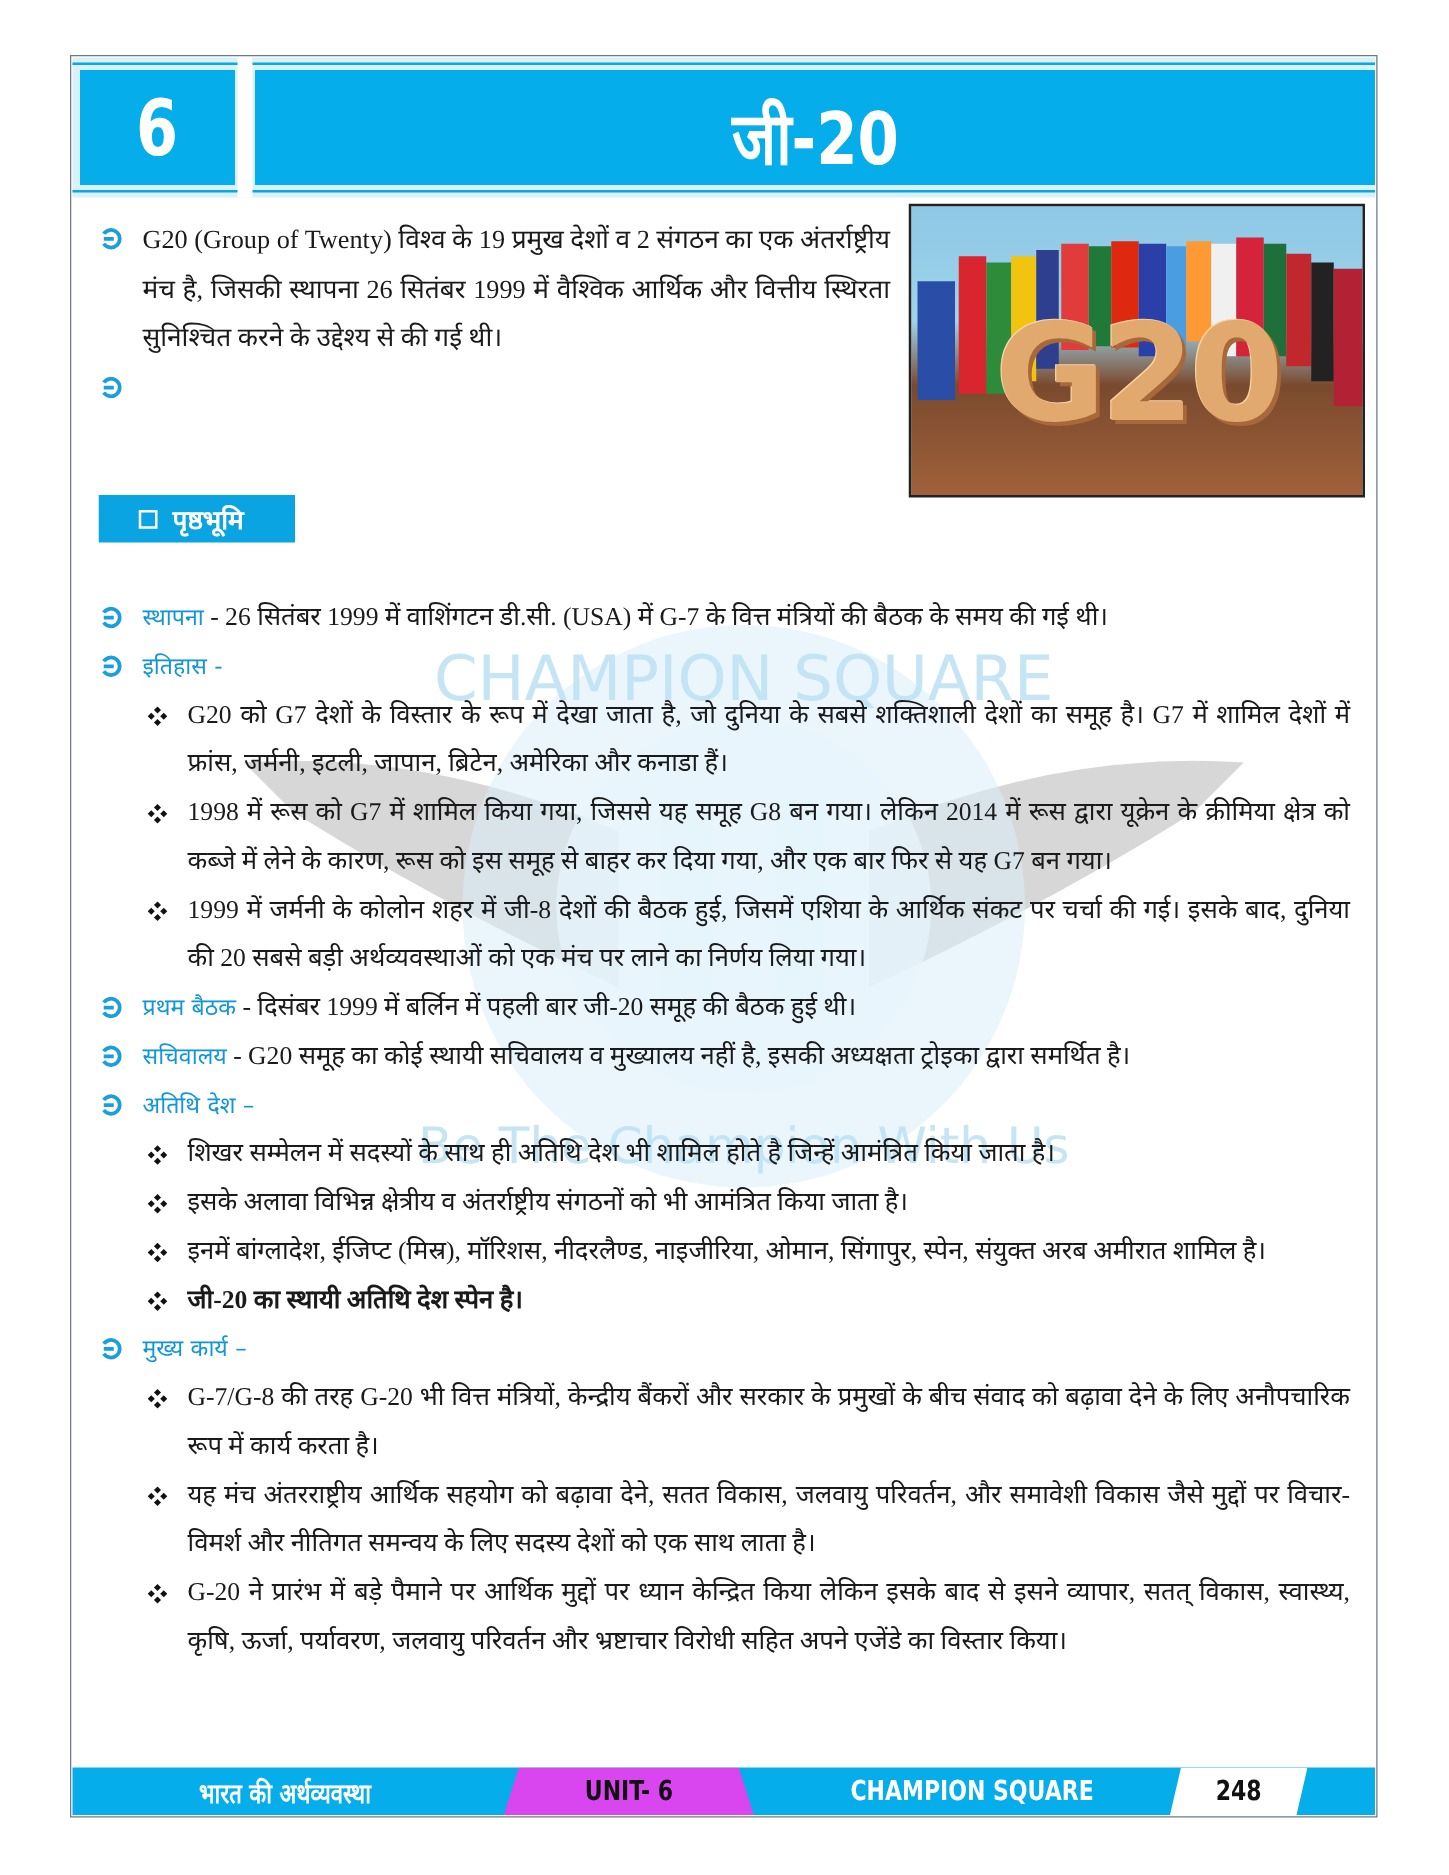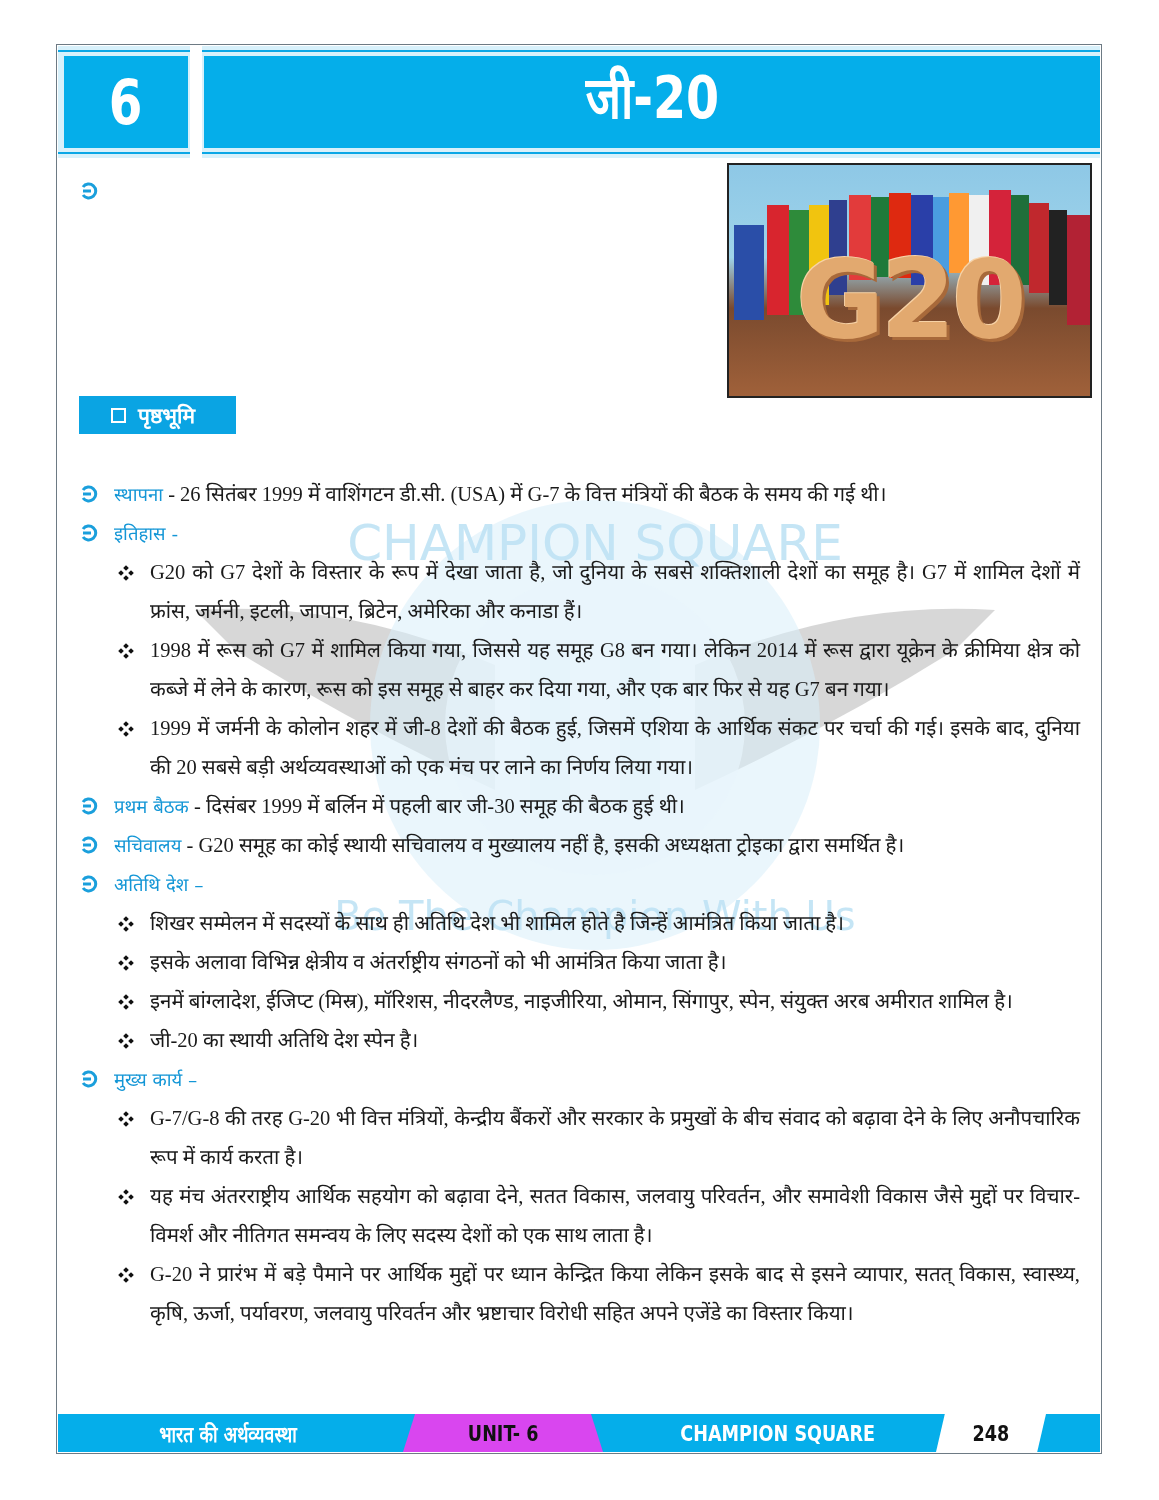--- a/index.html
+++ b/index.html
@@ -10,21 +10,21 @@
 
     
     .header { position: absolute; left: 58px; top: 46px; width: 1042px; height: 112px; background: #d8f1fb; }
     .header .line-top { position: absolute; left: 0; right: 0; top: 4px; height: 2px; background: #0aa7e6; }
     .header .line-bot { position: absolute; left: 0; right: 0; bottom: 4px; height: 2px; background: #0aa7e6; }
     .header .num-box { position: absolute; left: 6px; top: 10px; width: 124px; height: 92px; background: #05aeea;
                        display: flex; align-items: center; justify-content: center; }
     .header .num-box span { font-family: "DejaVu Sans", "Liberation Sans", sans-serif; font-weight: bold;
                             color: #fff; font-size: 62px; transform: scaleX(0.78); display: inline-block; }
     .header .title-box { position: absolute; left: 146px; top: 10px; right: 0; height: 92px; background: #05aeea;
-                         display: flex; align-items: flex-start; justify-content: center; }
+                         display: flex; align-items: flex-end; justify-content: center; }
     .header .title-box span { font-family: "DejaVu Sans", "Liberation Sans", sans-serif; font-weight: bold;
                               color: #fff; font-size: 58px; transform: scaleX(0.82); display: inline-block; }
     .header .divider { position: absolute; left: 132px; top: 0; width: 12px; bottom: 0; background: #ffffff; }
 
     
     .intro { position: absolute; left: 80px; top: 172px; width: 632px; font-size: 21px; line-height: 39.5px; }
     .bullet-row { position: relative; padding-left: 34px; text-align: justify; }
     .arrow-icon { position: absolute; left: 0; top: 10px; width: 18px; height: 18px; }
 
     
@@ -41,21 +41,21 @@
                    display: flex; align-items: center; color: #fff; font-size: 21px; font-weight: bold;
                    font-family: "DejaVu Sans", sans-serif; padding-left: 24px; }
     .section-tag .sq { width: 11px; height: 11px; border: 2px solid #fff; margin-left: 8px; margin-right: 12px; }
 
     
     .body { position: absolute; left: 80px; top: 451px; width: 1000px; font-size: 20.5px; line-height: 39px; margin-top: 24px; }
     .lvl1 { position: relative; padding-left: 34px; }
     .lvl1 .label { color: #1396d6; font-family: "DejaVu Sans", sans-serif; font-size: 18.5px; }
     .lvl2 { position: relative; padding-left: 70px; text-align: justify; }
     .diamond-icon { position: absolute; left: 38px; top: 12px; width: 16px; height: 16px; }
-    .bold { font-weight: normal; }
+    .bold { font-weight: bold; }
 
     
     .watermark { position: absolute; left: 195px; top: 490px; width: 800px; height: 470px; pointer-events: none; }
 
     
     .footer { position: absolute; left: 58px; top: 1414px; width: 1042px; height: 38px; background: #05aeea; }
     .footer .cell { position: absolute; top: 0; height: 38px; display: flex; align-items: center; justify-content: center;
                     font-family: "DejaVu Sans", sans-serif; font-weight: bold; font-size: 22px; }
     .footer .f1 { left: 0; width: 340px; color: #fff; justify-content: center; }
     .footer .f1 span, .footer .f3 span, .footer .f2 span, .footer .f4 span { display: inline-block; transform: scaleX(0.8); }
@@ -91,20 +91,27 @@
   <circle cx="400" cy="235" r="150" fill="#e8f5fc" opacity="0.7"></circle>
   <g fill="#e6f4fb" opacity="0.9">
     <rect x="335" y="150" width="40" height="170"></rect>
     <rect x="425" y="150" width="40" height="170"></rect>
   </g>
   <text x="400" y="70" text-anchor="middle" font-family="DejaVu Sans, sans-serif" font-size="50" fill="#bfe3f5" opacity="0.9">CHAMPION SQUARE</text>
   <text x="400" y="440" text-anchor="middle" font-family="DejaVu Sans, sans-serif" font-size="40" fill="#bfe3f5" opacity="0.9">Be The Champion With Us</text>
 </svg>
 
 <div class="intro">
+  <div class="bullet-row">
+    <svg class="arrow-icon" viewBox="0 0 18 18">
+      <path d="M3 5 A7 7 0 1 1 3 13" fill="none" stroke="#1a9fdc" stroke-width="3"></path>
+      <path d="M3 9 L11 9" stroke="#1a9fdc" stroke-width="3"></path>
+    </svg>
+    <span>G20 (Group of Twenty) विश्व के 19 प्रमुख देशों व 2 संगठन का एक अंतर्राष्ट्रीय मंच है, जिसकी स्थापना 26 सितंबर 1999 में वैश्विक आर्थिक और वित्तीय स्थिरता सुनिश्चित करने के उद्देश्य से की गई थी।</span>
+  </div>
   <div class="bullet-row">
     <svg class="arrow-icon" viewBox="0 0 18 18">
       <path d="M3 5 A7 7 0 1 1 3 13" fill="none" stroke="#1a9fdc" stroke-width="3"></path>
       <path d="M3 9 L11 9" stroke="#1a9fdc" stroke-width="3"></path>
     </svg>
   </div>
 </div>
 
 <div class="photo">
   <svg width="365" height="235">
@@ -185,21 +192,21 @@
         </g>
       </svg>
     <span>1999 में जर्मनी के कोलोन शहर में जी-8 देशों की बैठक हुई, जिसमें एशिया के आर्थिक संकट पर चर्चा की गई। इसके बाद, दुनिया की 20 सबसे बड़ी अर्थव्यवस्थाओं को एक मंच पर लाने का निर्णय लिया गया।</span>
   </div>
 
   <div class="lvl1">
     <svg class="arrow-icon" viewBox="0 0 18 18">
       <path d="M3 5 A7 7 0 1 1 3 13" fill="none" stroke="#1a9fdc" stroke-width="3"></path>
       <path d="M3 9 L11 9" stroke="#1a9fdc" stroke-width="3"></path>
     </svg>
-    <span class="label">प्रथम बैठक</span><span> - दिसंबर 1999 में बर्लिन में पहली बार जी-30 समूह की बैठक हुई थी।</span>
+    <span class="label">प्रथम बैठक</span><span> - दिसंबर 1999 में बर्लिन में पहली बार जी-20 समूह की बैठक हुई थी।</span>
   </div>
 
   <div class="lvl1">
     <svg class="arrow-icon" viewBox="0 0 18 18">
       <path d="M3 5 A7 7 0 1 1 3 13" fill="none" stroke="#1a9fdc" stroke-width="3"></path>
       <path d="M3 9 L11 9" stroke="#1a9fdc" stroke-width="3"></path>
     </svg>
     <span class="label">सचिवालय</span><span> - G20 समूह का कोई स्थायी सचिवालय व मुख्यालय नहीं है, इसकी अध्यक्षता ट्रोइका द्वारा समर्थित है।</span>
   </div>
 

